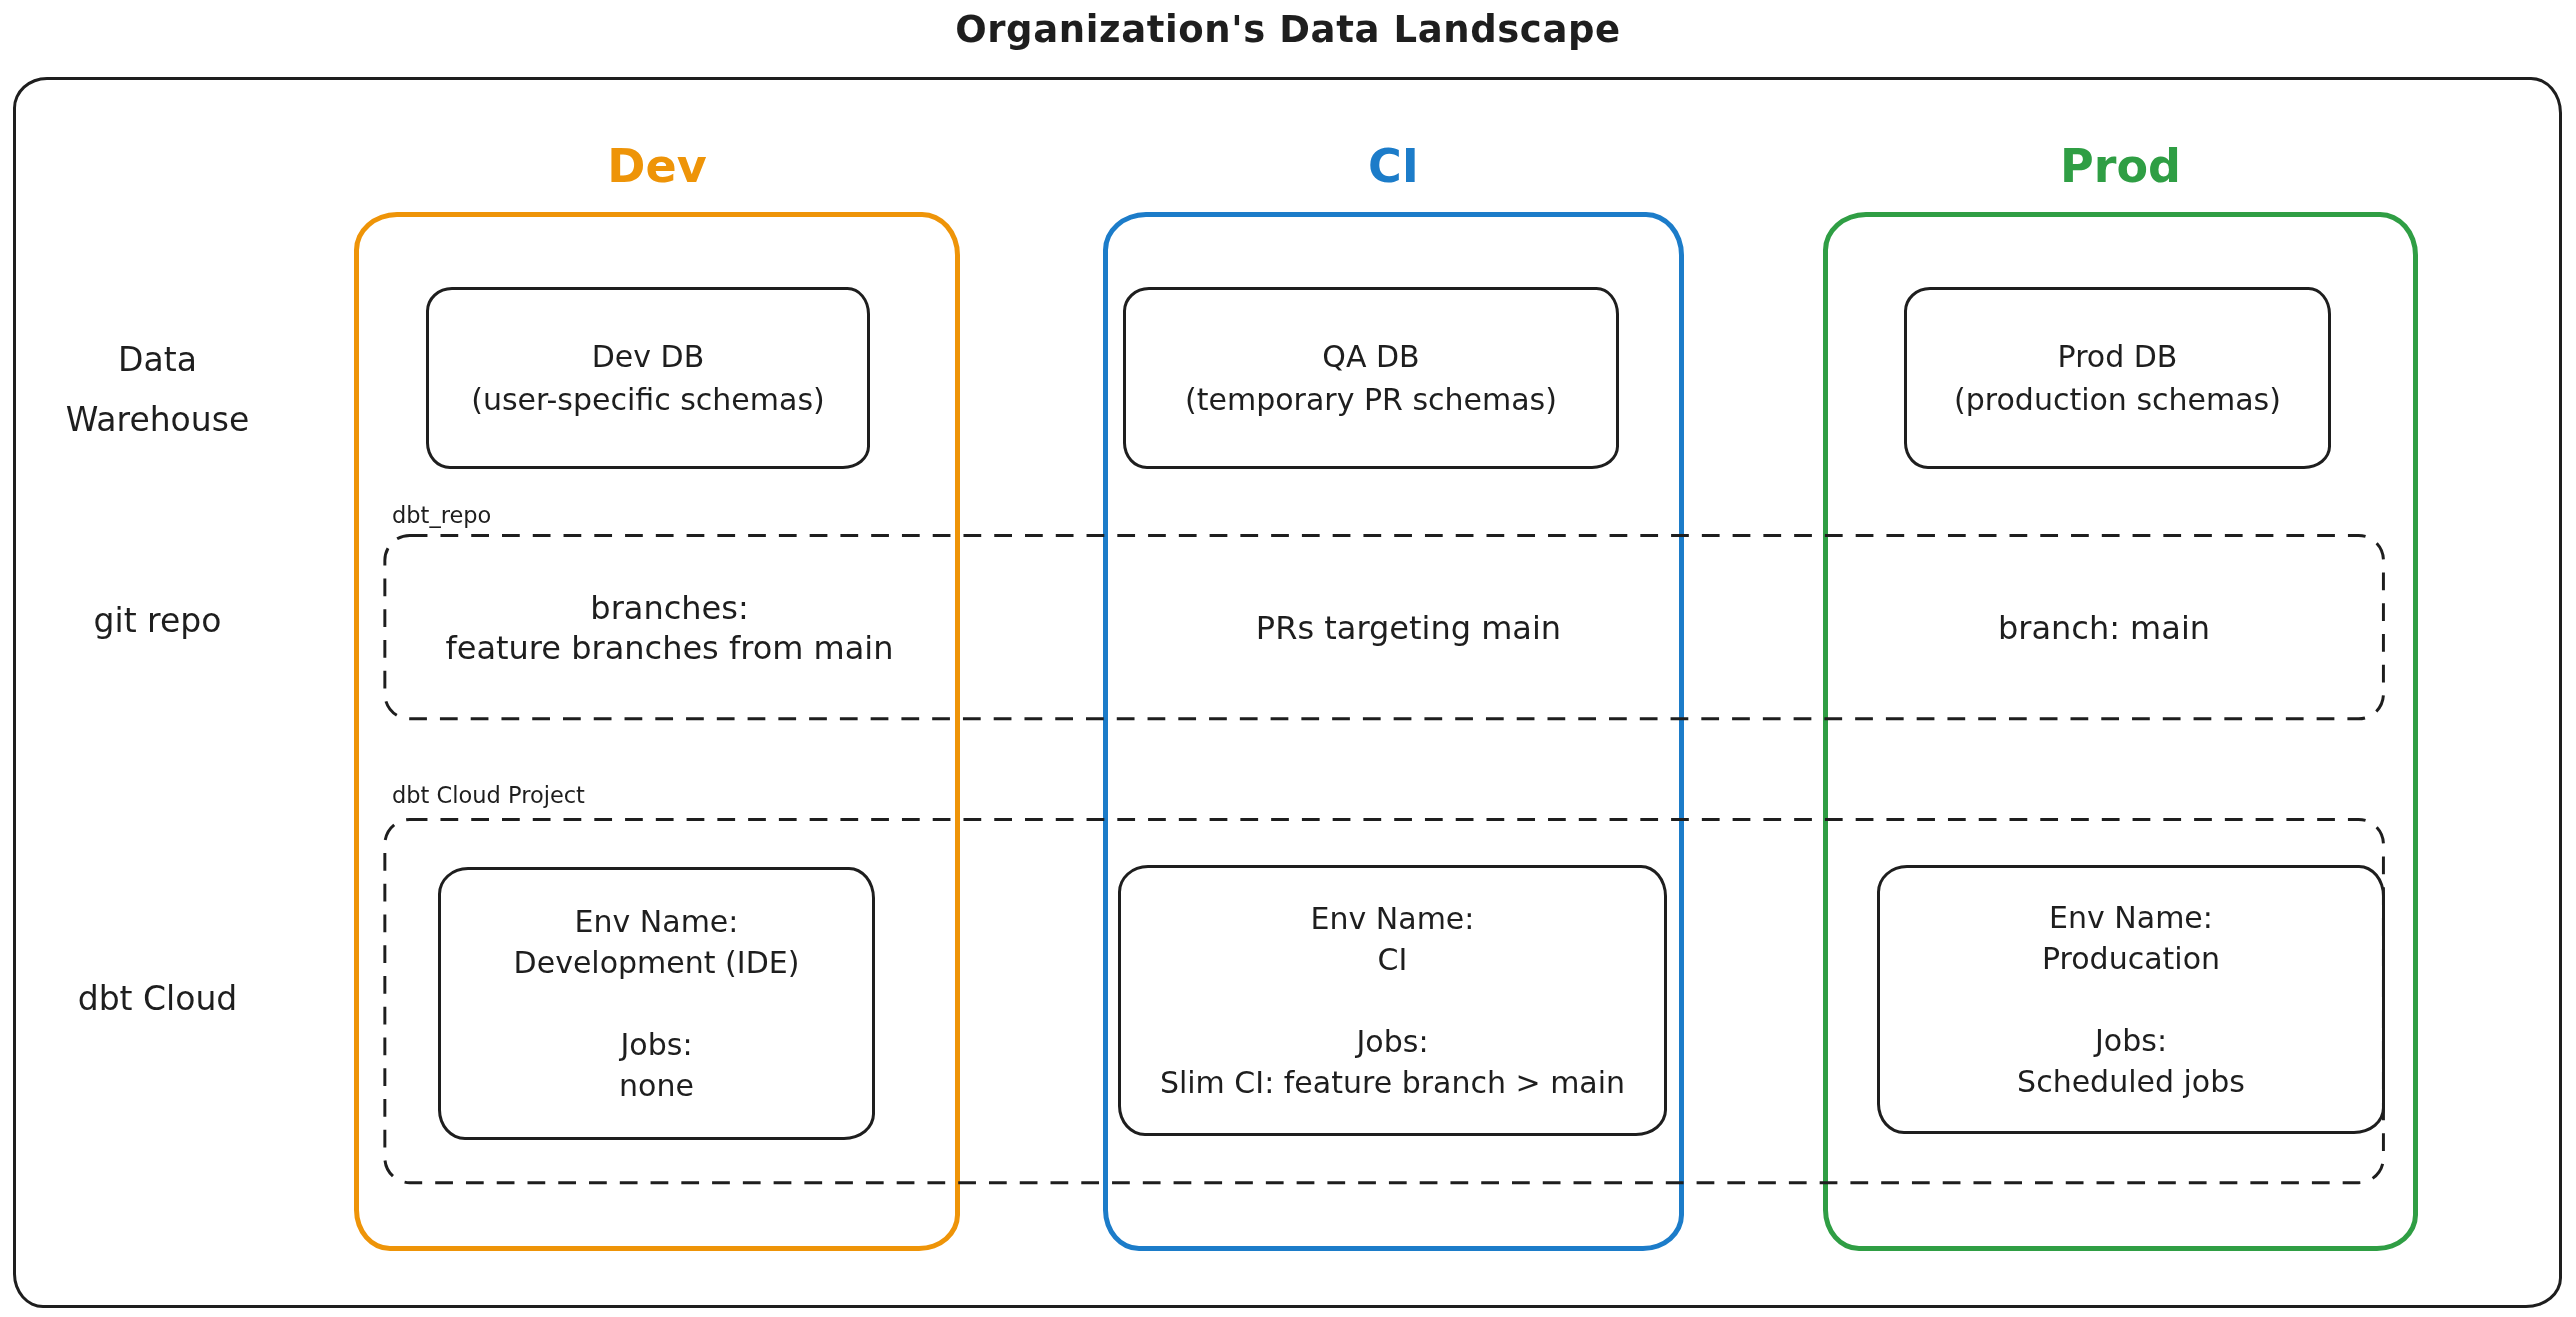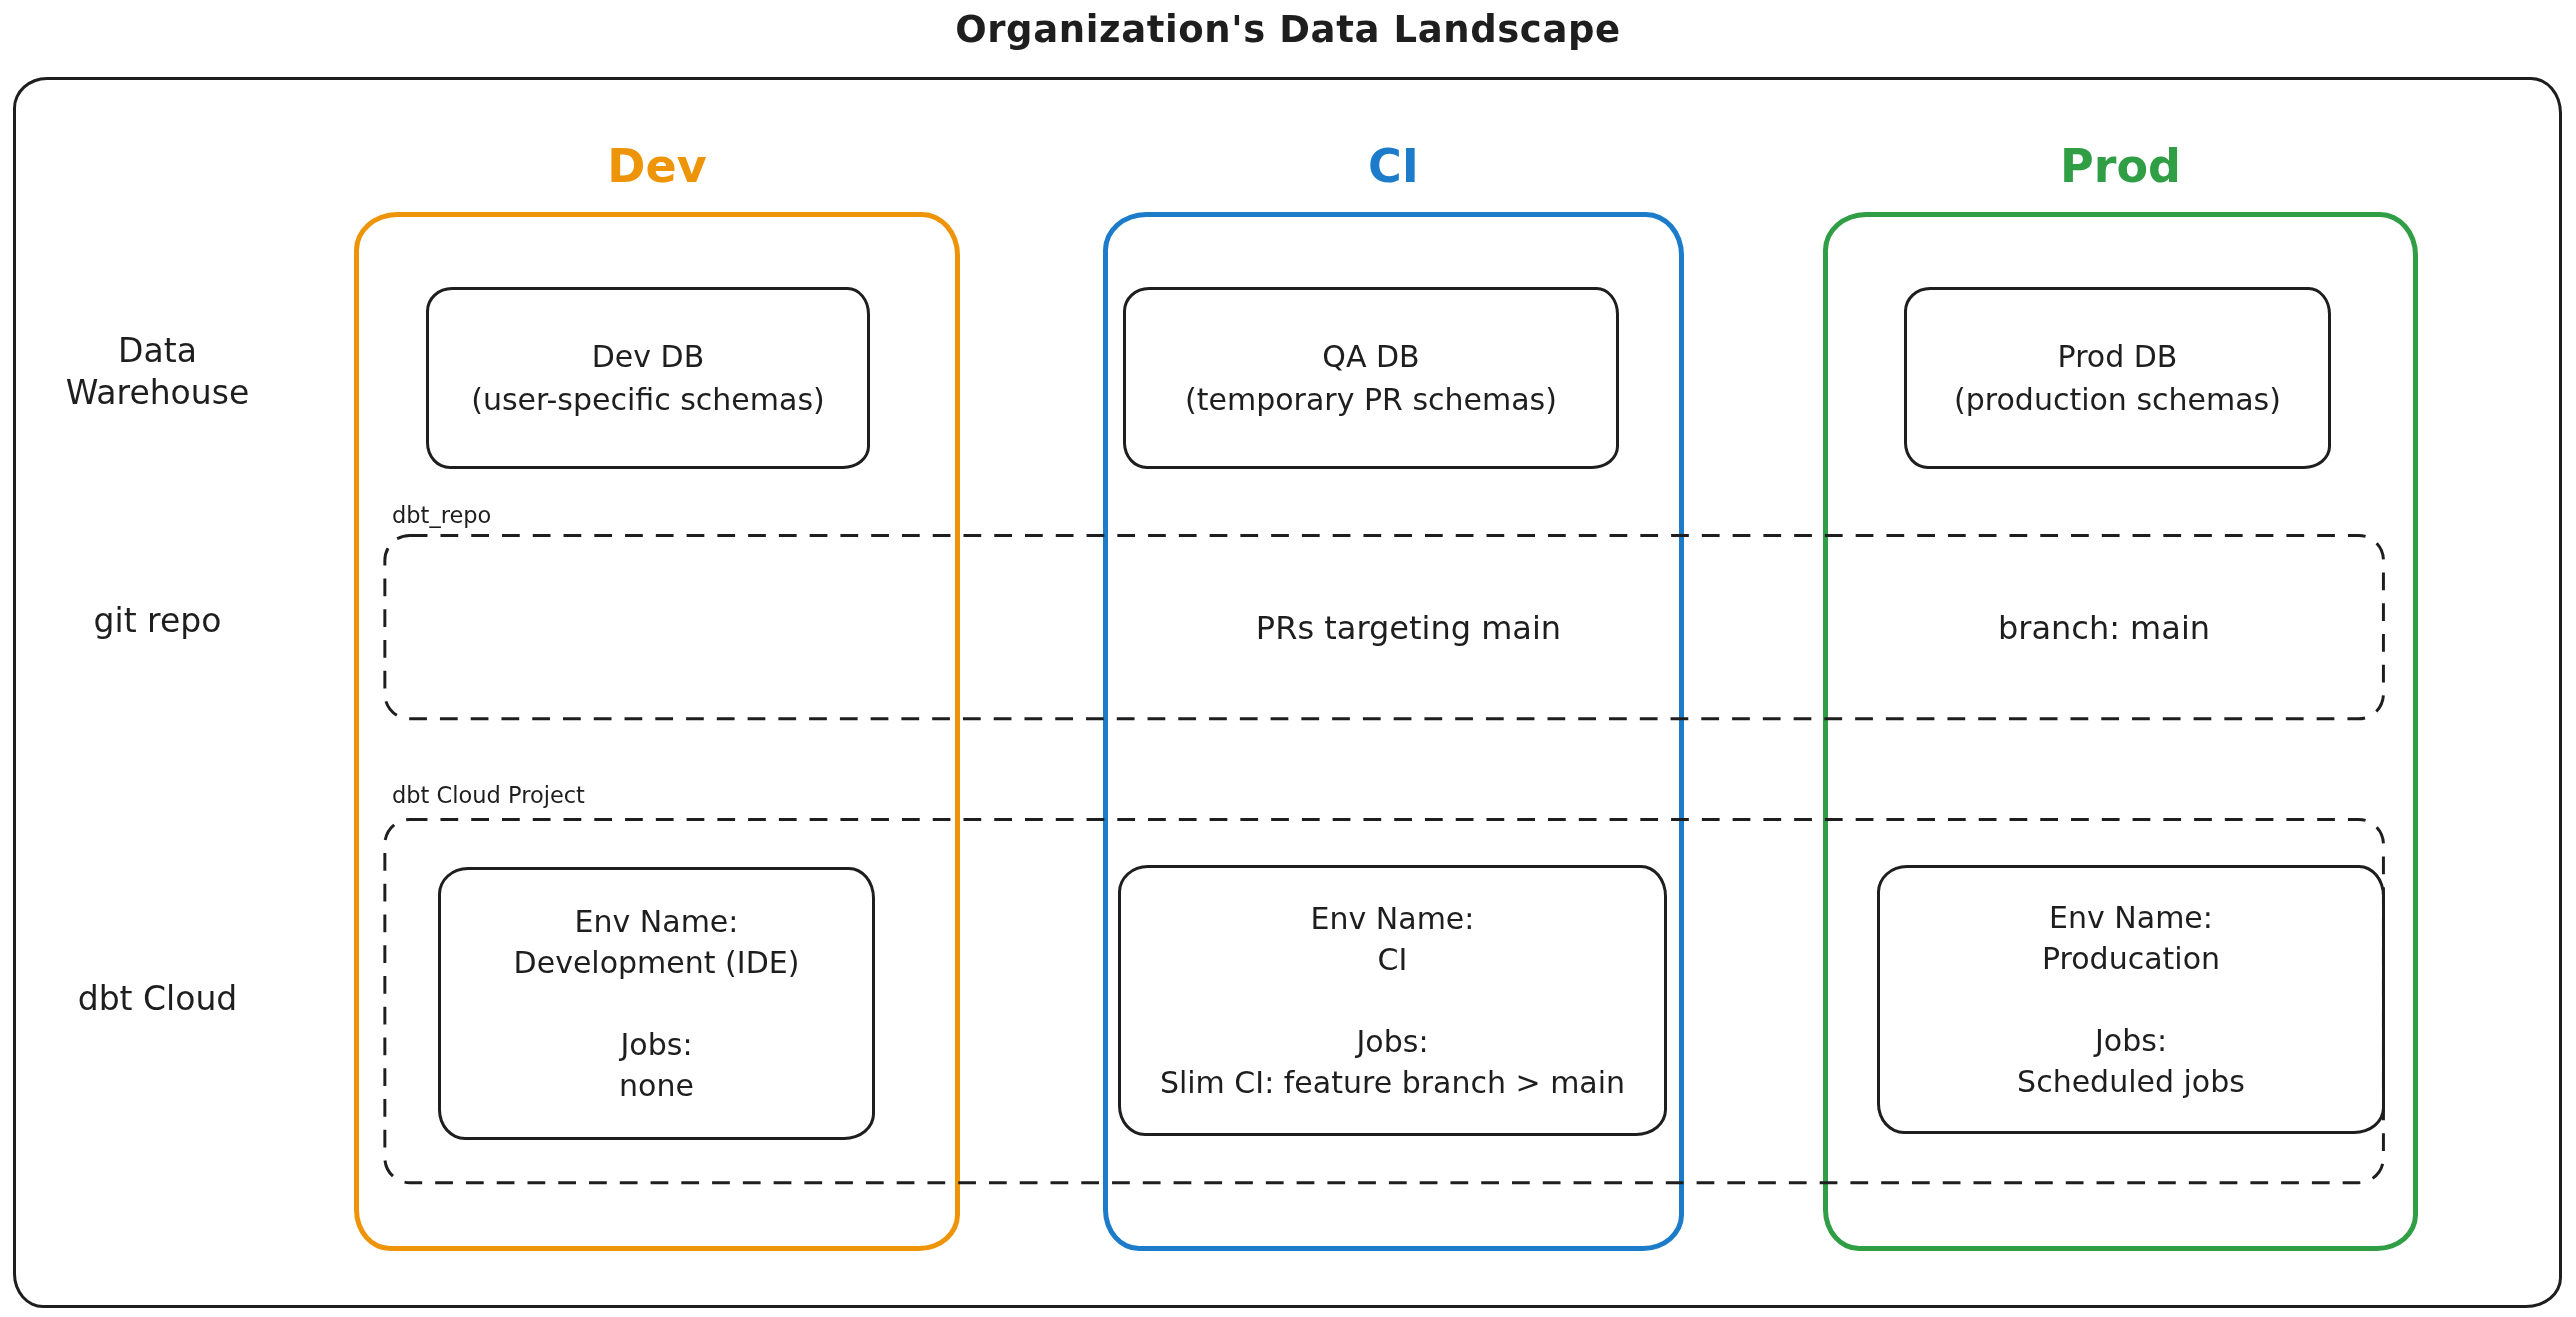--- a/index.html
+++ b/index.html
@@ -60,21 +60,21 @@
   .col-box.dev  { left: 354px;  width: 606px; border-color: #ee9408; }
   .col-box.ci   { left: 1103px; width: 581px;  border-color: #1c7cc9; }
   .col-box.prod { left: 1823px; width: 595px; border-color: #2f9e44; }
 
   .row-label {
     position: absolute;
     font-size: 33px;
     font-weight: 500;
     text-align: center;
     white-space: pre-line;
-    line-height: 42px;
+    line-height: 60px;
     color: #1e1e1e;
   }
   .row-label.warehouse { left: 36px; top: 330px;  width: 243px; }
   .row-label.git       { left: 36px; top: 602px; width: 243px; line-height: 38px; }
   .row-label.dbt       { left: 36px; top: 980px; width: 243px; line-height: 38px; }
 
   .dashed-layer { position: absolute; left: 0; top: 0; width: 2576px; height: 1317px; pointer-events: none; }
 
   .overlay-label {
     position: absolute;
@@ -171,20 +171,22 @@
   <div class="overlay-label repo">dbt_repo</div>
   <div class="overlay-label project">dbt Cloud Project</div>
 
   <div class="db-box dev">Dev DB
 (user-specific schemas)</div>
   <div class="db-box ci">QA DB
 (temporary PR schemas)</div>
   <div class="db-box prod">Prod DB
 (production schemas)</div>
 
+  <div class="git-text dev">branches:
+feature branches from main</div>
   <div class="git-text ci">PRs targeting main</div>
   <div class="git-text prod">branch: main</div>
 
   <div class="env-box dev">
     <div class="env-line">Env Name:</div>
     <div class="env-line">Development (IDE)</div>
     <div class="env-gap"></div>
     <div class="env-line">Jobs:</div>
     <div class="env-line">none</div>
   </div>

